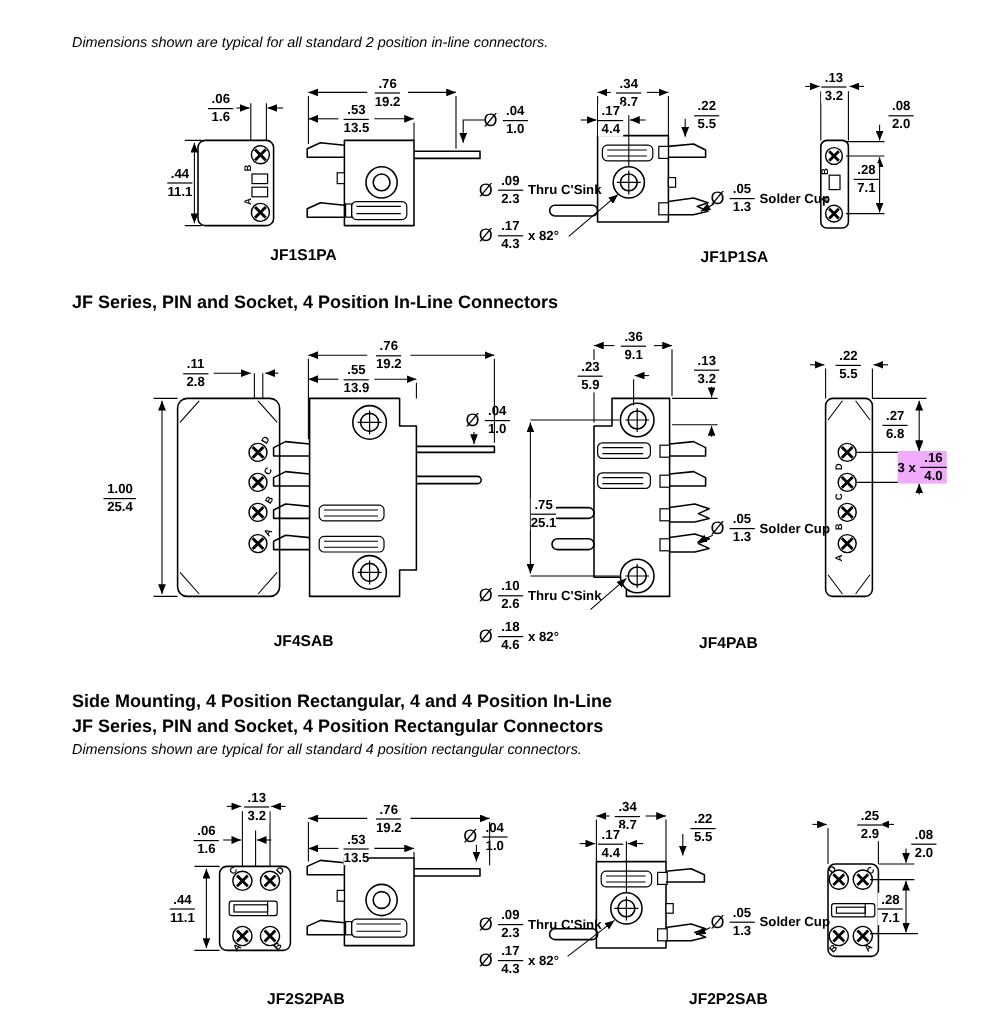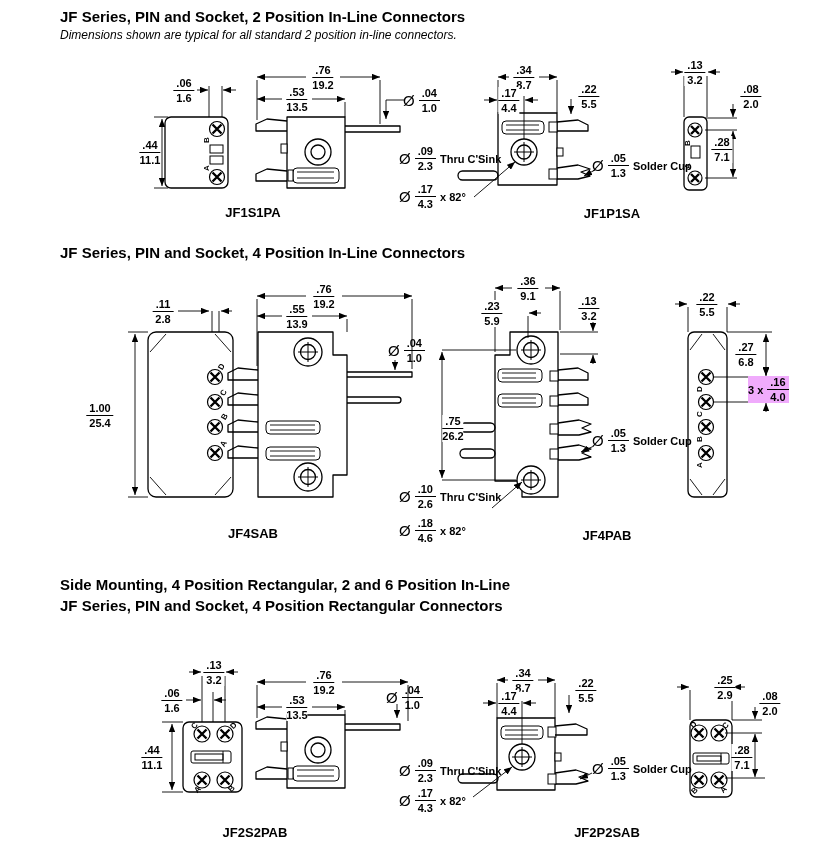--- a/index.html
+++ b/index.html
@@ -351,21 +351,20 @@
     <line class="dl" x1="721" y1="753" x2="721" y2="764"></line>
     <line class="dl" x1="677" y1="687" x2="689" y2="687" marker-end="url(#ar)"></line>
     <line class="dl" x1="745" y1="687" x2="733" y2="687" marker-end="url(#ar)"></line>
     <path class="dl" d="M690,690 V720 M732,690 V720"></path>
     <path class="dl" d="M732,720 H762 M725,733 H762 M725,778 H765"></path>
     <line class="dl" x1="755" y1="707" x2="755" y2="719" marker-end="url(#ar)"></line>
     <line class="dl" x1="755" y1="734" x2="755" y2="777" marker-start="url(#ar)" marker-end="url(#ar)"></line>
   </g>
 </svg>
 
-<div class="h1" style="left:60px;top:8px">JF Series, PIN and Socket, 2 Position In-Line Connectors</div>
 <div class="sub" style="left:60px;top:28px">Dimensions shown are typical for all standard 2 position in-line connectors.</div>
 
 <div class="dim frc" style="left:184px;top:77px">
       <span class="fi">.06</span>
       <span class="fm">1.6</span>
     </div>
 <div class="dim frc" style="left:150px;top:139px">
       <span class="fi">.44</span>
       <span class="fm">11.1</span>
     </div>
@@ -478,21 +477,21 @@
 <div class="dim frc" style="left:492px;top:300px">
       <span class="fi">.23</span>
       <span class="fm">5.9</span>
     </div>
 <div class="dim frc" style="left:589px;top:295px">
       <span class="fi">.13</span>
       <span class="fm">3.2</span>
     </div>
 <div class="dim frc" style="left:453px;top:415px">
       <span class="fi">.75</span>
-      <span class="fm">26.2</span>
+      <span class="fm">25.1</span>
     </div>
 
 <div class="co" style="left:592px;top:427px">
   <span class="dia">Ø</span>
   <span class="frc">
         <span class="fi">.05</span>
         <span class="fm">1.3</span>
       </span>
   <span class="note">Solder Cup</span>
 </div>
@@ -534,22 +533,23 @@
 <span class="ltr" style="left:222px;top:413px;transform:rotate(-60deg)">B</span>
 <span class="ltr" style="left:221px;top:440px;transform:rotate(-60deg)">A</span>
 <span class="ltr" style="left:697px;top:385px;transform:rotate(-90deg)">D</span>
 <span class="ltr" style="left:697px;top:410px;transform:rotate(-90deg)">C</span>
 <span class="ltr" style="left:697px;top:435px;transform:rotate(-90deg)">B</span>
 <span class="ltr" style="left:697px;top:461px;transform:rotate(-90deg)">A</span>
 
 <div class="pn" style="left:253px;top:526px">JF4SAB</div>
 <div class="pn" style="left:607px;top:528px">JF4PAB</div>
 
-<div class="h1" style="left:60px;top:576px">Side Mounting, 4 Position Rectangular, 2 and 6 Position In-Line</div>
+<div class="h1" style="left:60px;top:576px">Side Mounting, 4 Position Rectangular, 4 and 4 Position In-Line</div>
 <div class="h1" style="left:60px;top:597px">JF Series, PIN and Socket, 4 Position Rectangular Connectors</div>
+<div class="sub" style="left:60px;top:617px">Dimensions shown are typical for all standard 4 position rectangular connectors.</div>
 
 <div class="dim frc" style="left:214px;top:659px">
       <span class="fi">.13</span>
       <span class="fm">3.2</span>
     </div>
 <div class="dim frc" style="left:172px;top:687px">
       <span class="fi">.06</span>
       <span class="fm">1.6</span>
     </div>
 <div class="dim frc" style="left:152px;top:744px">

